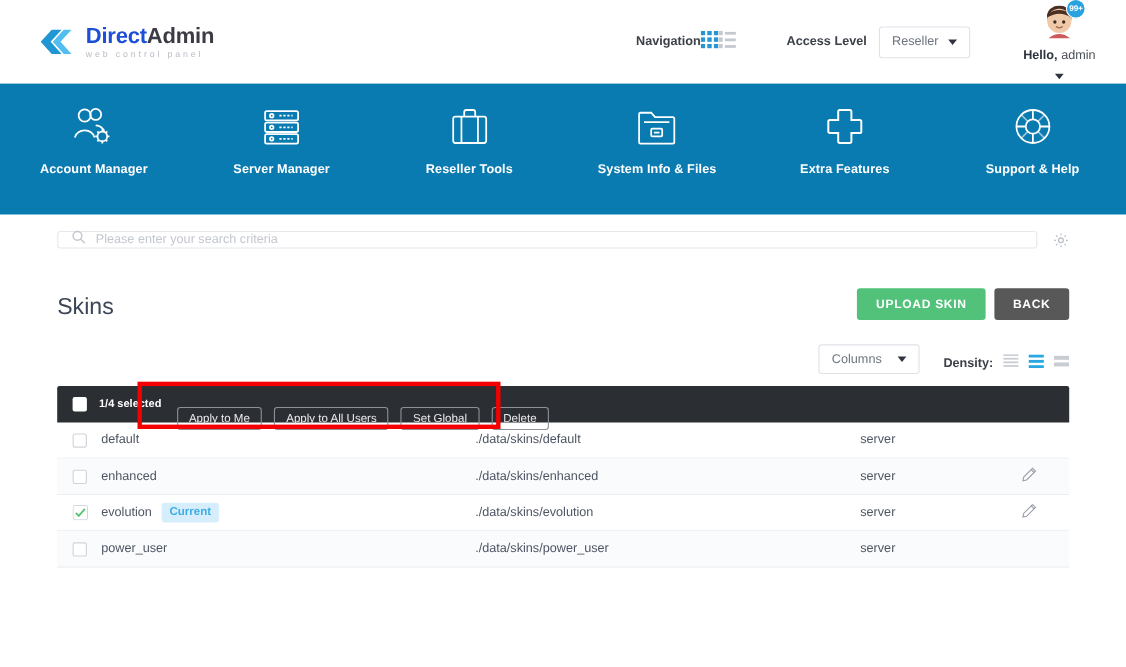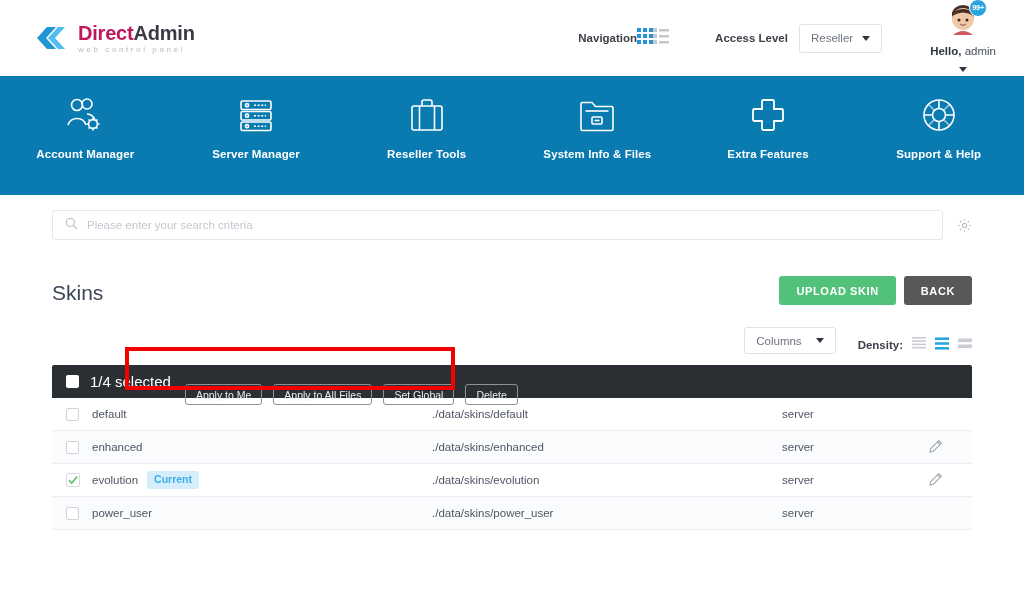--- a/index.html
+++ b/index.html
@@ -19,21 +19,21 @@
     padding: 0 28px 0 34px;
     position: relative;
   }
   .logo-wrap { display: flex; align-items: center; gap: 10px; }
   .logo-mark { width: 34px; height: 34px; flex: none; }
   .logo-text { line-height: 1; padding-top: 1px; }
   .logo-title {
     font-size: 20px; font-weight: bold; color: #3b3b45;
     letter-spacing: -0.2px;
   }
-  .logo-title .lt-b { color: #be185d; }
+  .logo-title .lt-b { color: #1d4ed8; }
   .logo-sub {
     font-size: 8px; color: #b9bcc4; letter-spacing: 2.6px;
     margin-top: 3px; font-weight: normal;
   }
 
   .top-right {
     margin-left: auto;
     display: flex;
     align-items: center;
     gap: 0;
@@ -104,21 +104,21 @@
     left: 18px; right: 18px;
     top: 196px; bottom: 0;
     background: #ffffff;
     border-radius: 5px 5px 0 0;
   }
   .panel-pad { padding: 14px 34px 0 34px; }
 
   .searchrow { display: flex; align-items: center; }
   .searchbox {
     flex: 1;
-    height: 30px;
+    height: 16px;
     border: 1px solid #e6e8ec;
     border-radius: 3px;
     display: flex; align-items: center;
     padding: 0 12px;
     gap: 9px;
     background: #fff;
   }
   .searchbox input {
     border: none; outline: none;
     flex: 1;
@@ -169,21 +169,21 @@
     padding: 0 0 0 14px;
     gap: 11px;
     border-radius: 2px 2px 0 0;
   }
   .cb-white {
     width: 13px; height: 13px;
     background: #fff; border-radius: 2px;
     flex: none;
   }
   .sel-count {
-    font-size: 15px; font-weight: normal; color: #ffffff;
+    font-size: 10px; font-weight: bold; color: #ffffff;
     margin-right: 3px; white-space: nowrap;
   }
   .bulk-btn {
     height: 21px;
     border: 1px solid #8d9198;
     border-radius: 3px;
     background: transparent;
     color: #e8eaed;
     font-size: 10.5px;
     padding: 0 10px;
@@ -443,21 +443,21 @@
         </span>
       </div>
     </div>
 
     <div class="table-wrap">
 
       <div class="bulkbar">
         <span class="cb-white"></span>
         <span class="sel-count">1/4 selected</span>
         <button class="bulk-btn">Apply to Me</button>
-        <button class="bulk-btn">Apply to All Files</button>
+        <button class="bulk-btn">Apply to All Users</button>
         <button class="bulk-btn">Set Global</button>
         <button class="bulk-btn">Delete</button>
       </div>
 
       <div class="row">
         <div class="cell-check">
           <span class="cb-empty"></span>
         </div>
         <div class="cell-name">
           <span>default</span>

